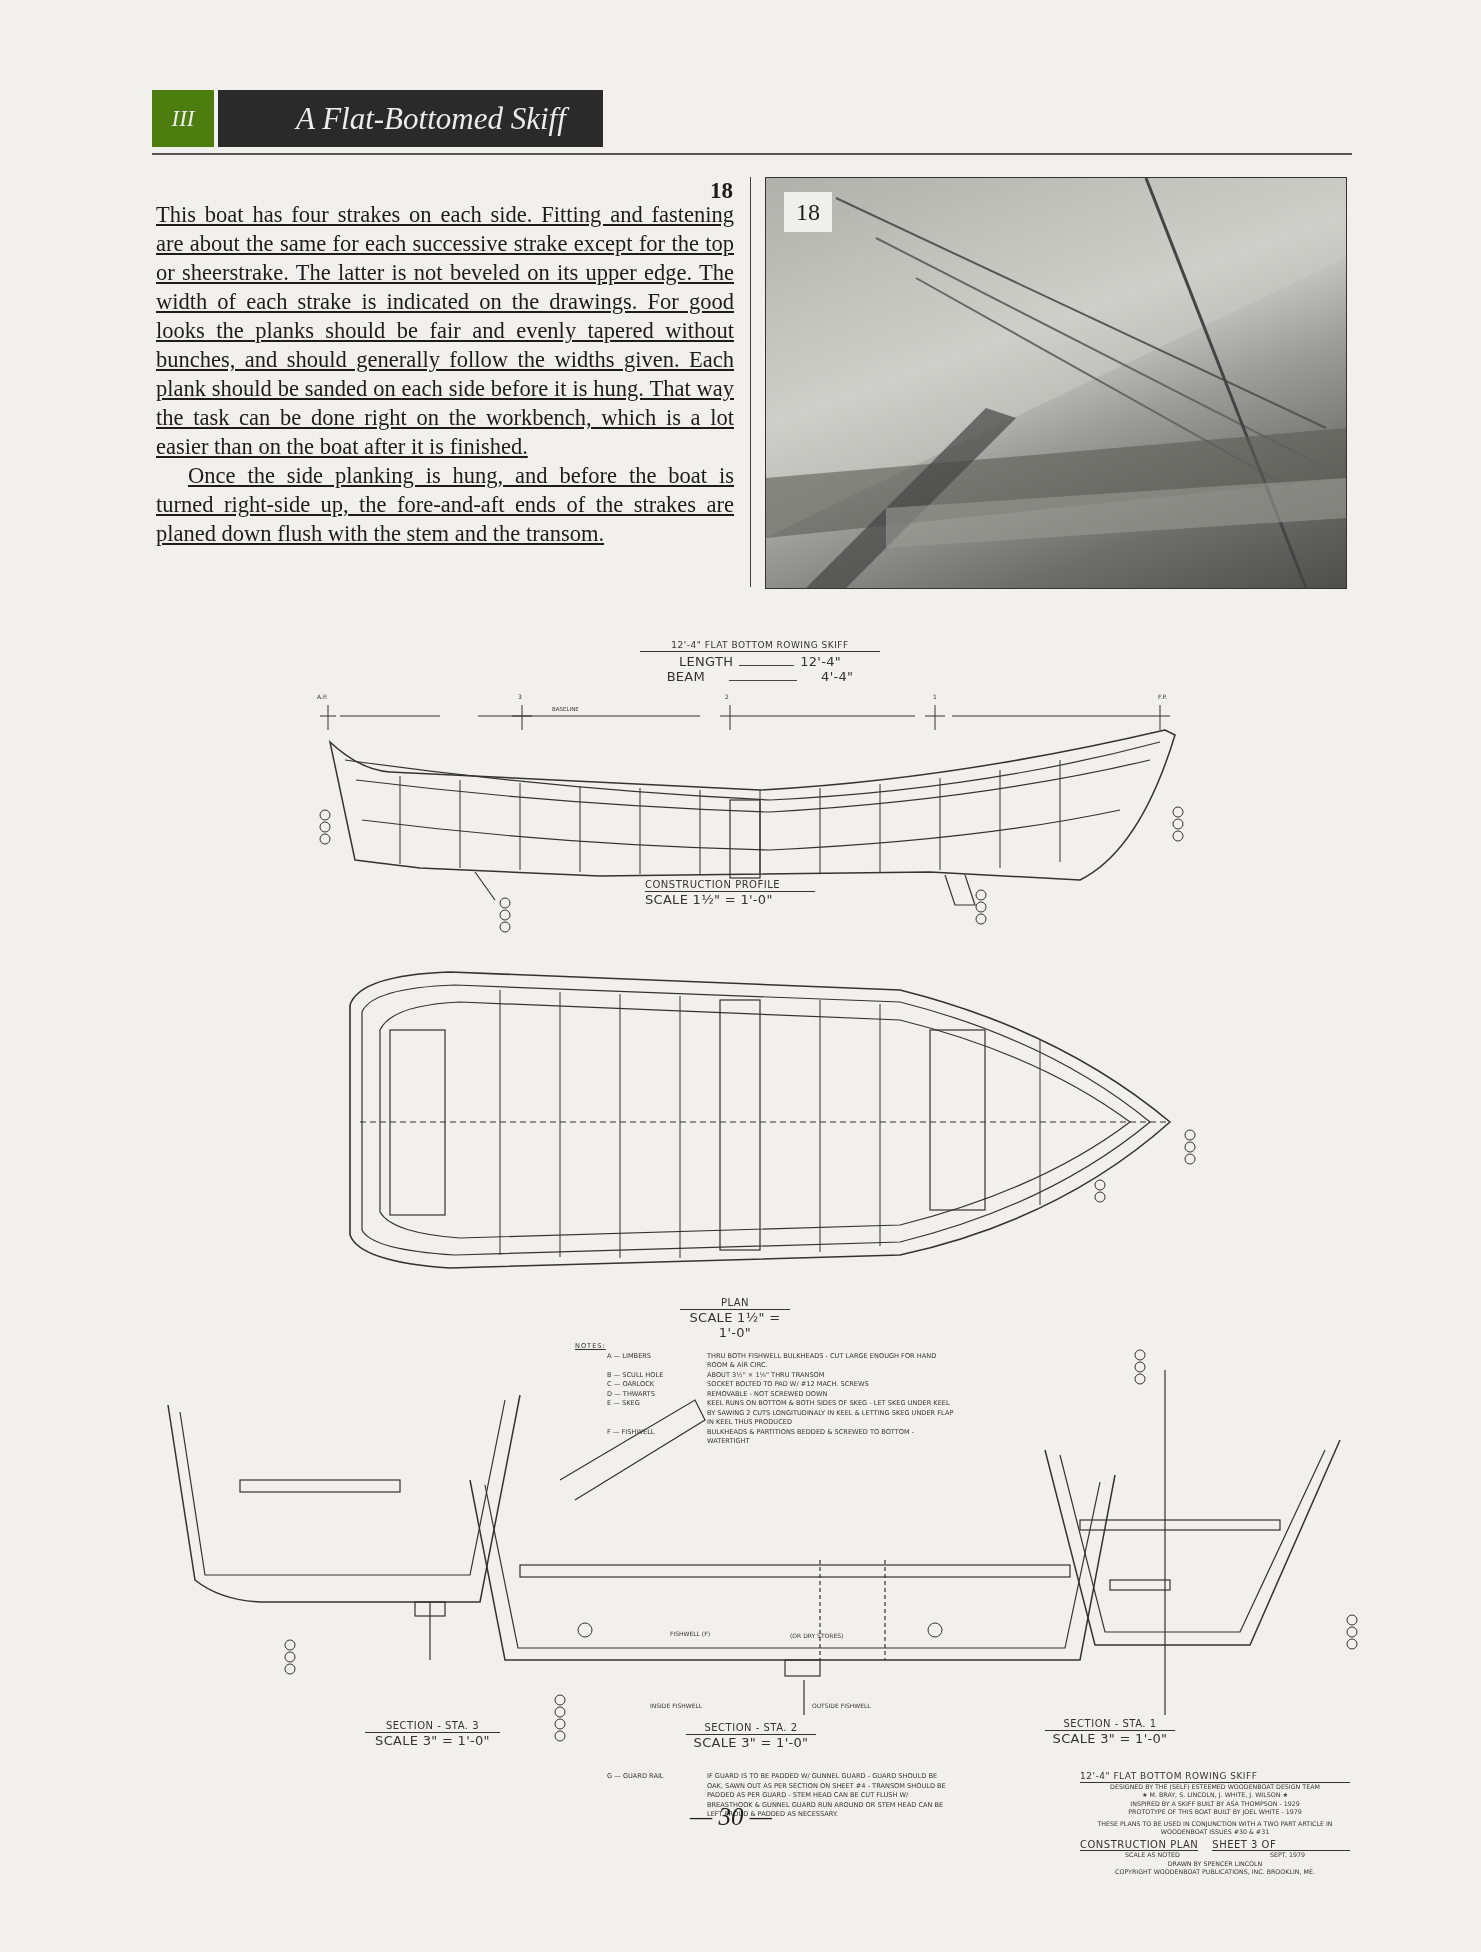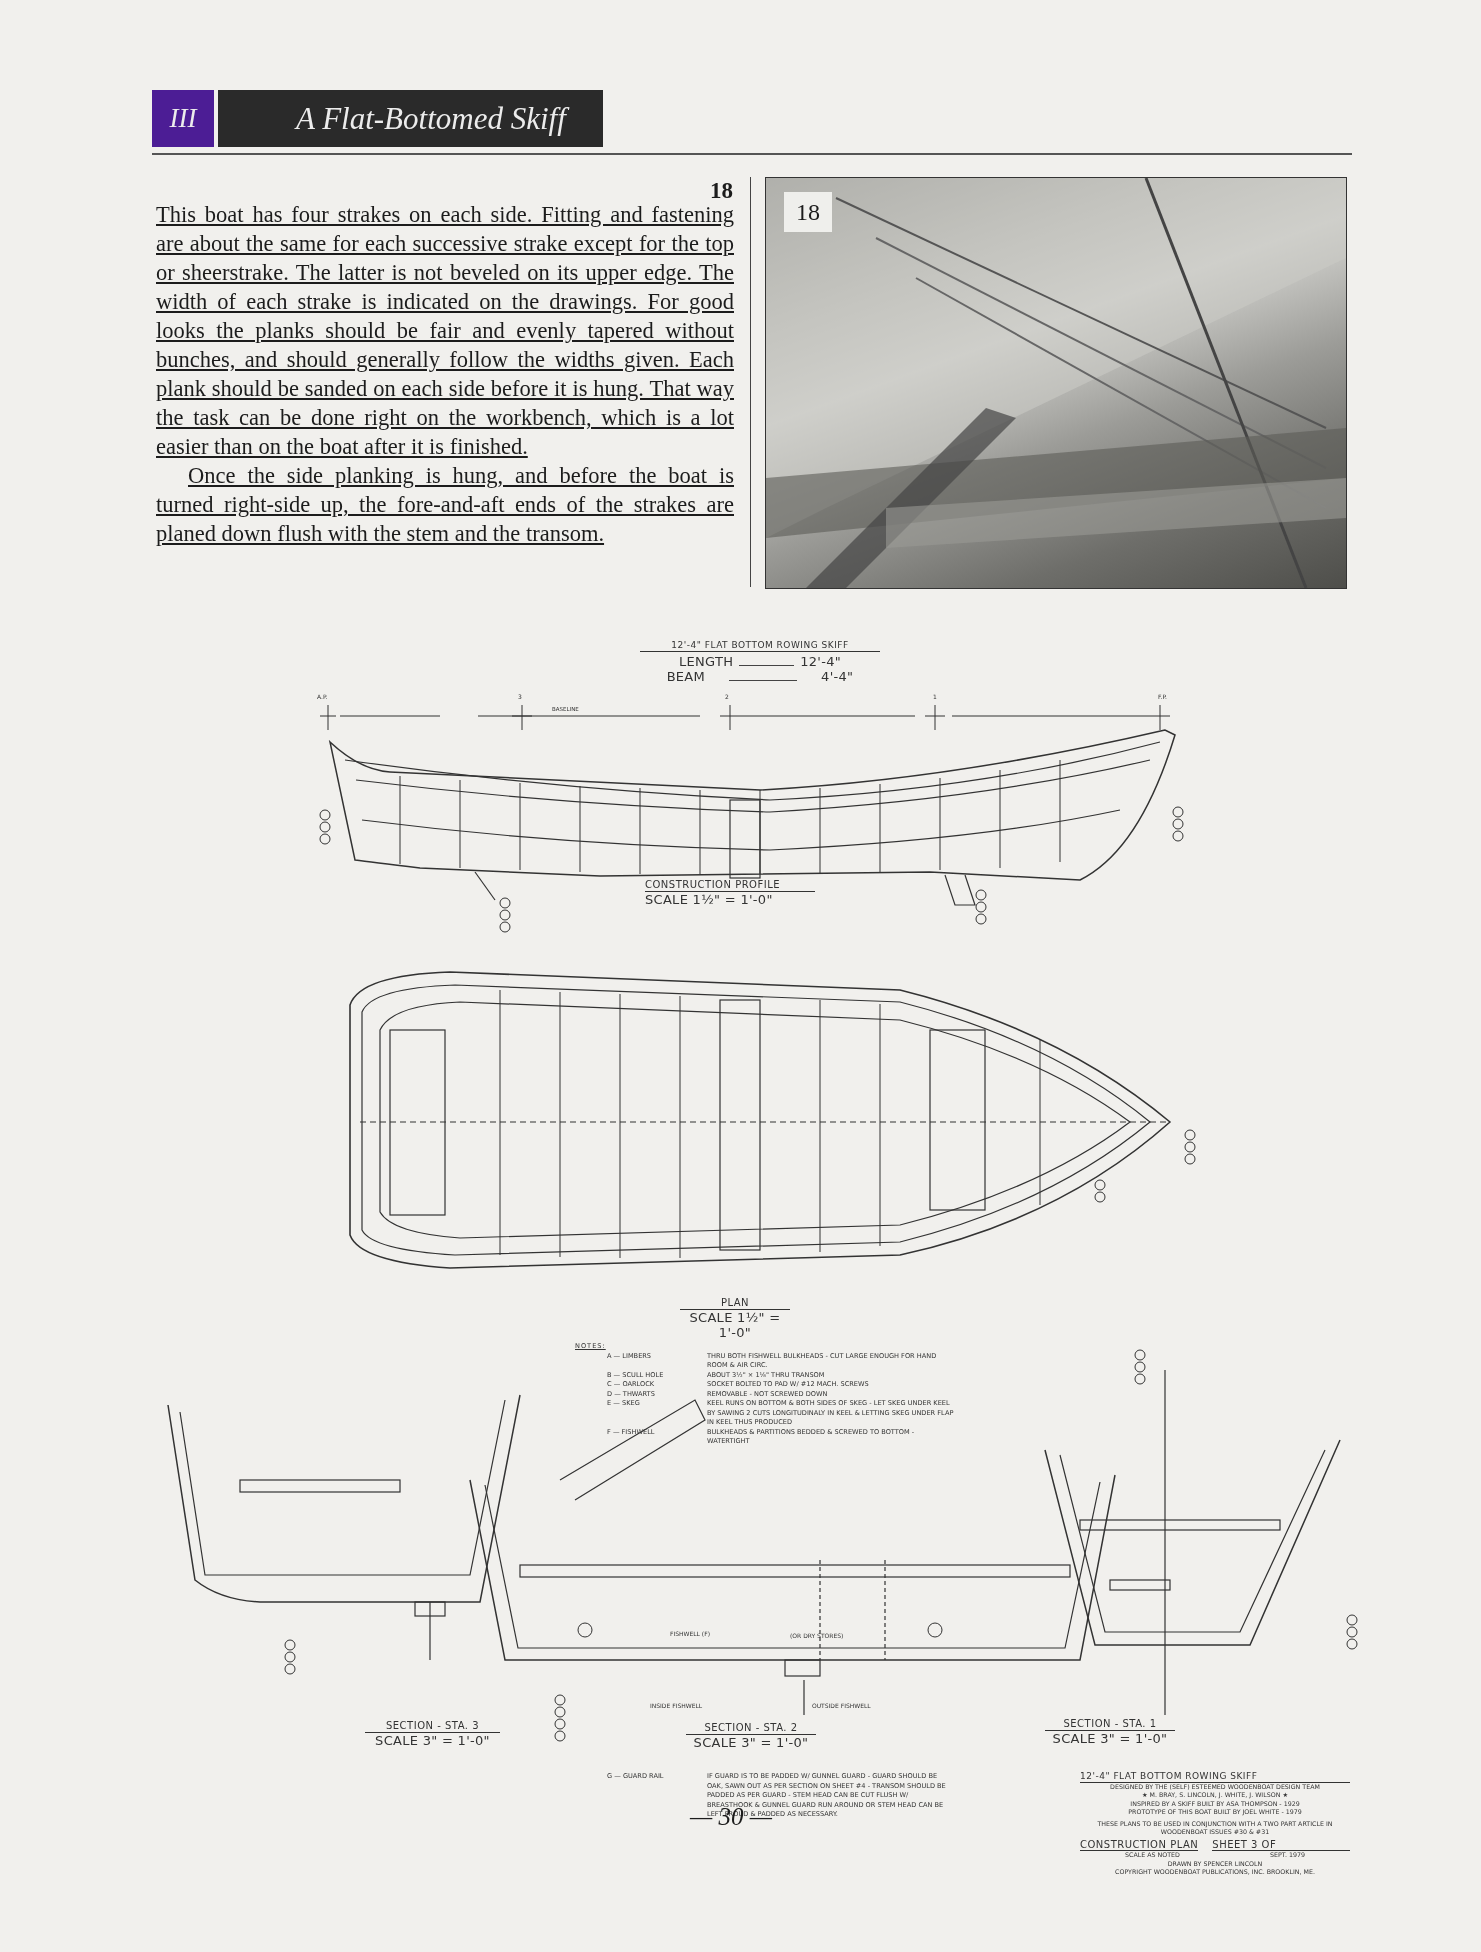--- a/index.html
+++ b/index.html
@@ -1,18 +1,18 @@
 <!DOCTYPE html>
 <html><head>
 <meta charset="utf-8">
 <style>
   html,body{margin:0;padding:0;}
   body{width:1481px;height:1952px;background:#f1f0ed;position:relative;overflow:hidden;font-family:"Liberation Serif","DejaVu Serif",serif;color:#1c1c1c;}
   .abs{position:absolute;}
-  .hdr-num{left:152px;top:90px;width:62px;height:57px;background:#4c1d95;color:#ececec;font-style:italic;font-size:27px;display:flex;align-items:center;justify-content:center;}
+  .hdr-num{left:152px;top:90px;width:62px;height:57px;background:#4d7c0f;color:#ececec;font-style:italic;font-size:23px;display:flex;align-items:center;justify-content:center;}
   .hdr-title{left:218px;top:90px;width:385px;height:57px;background:#2a2a2a;color:#ececec;font-style:italic;font-size:31px;display:flex;align-items:center;padding-left:78px;box-sizing:border-box;}
   .hdr-rule{left:152px;top:153px;width:1200px;height:2px;background:#555;}
   .fig-num-text{left:700px;top:178px;font-size:23px;font-weight:bold;}
   .body-text{left:156px;top:200px;width:578px;font-size:22.5px;line-height:29px;text-align:justify;}
   .body-text p{margin:0;text-decoration:underline;}
   .body-text p + p{text-indent:32px;}
   .photo{left:765px;top:177px;width:580px;height:410px;background:linear-gradient(160deg,#8a8a86 0%,#bcbcb7 25%,#d6d6d2 40%,#9c9c98 60%,#6e6e6a 80%,#4e4e4a 100%);border:1px solid #333;overflow:hidden;}
   .photo-badge{left:18px;top:14px;width:48px;height:40px;background:#efefec;font-size:24px;display:flex;align-items:center;justify-content:center;}
   .vrule{left:750px;top:177px;width:1px;height:410px;background:#444;}
   .cad{font-family:"DejaVu Sans",sans-serif;text-transform:uppercase;color:#333;}

